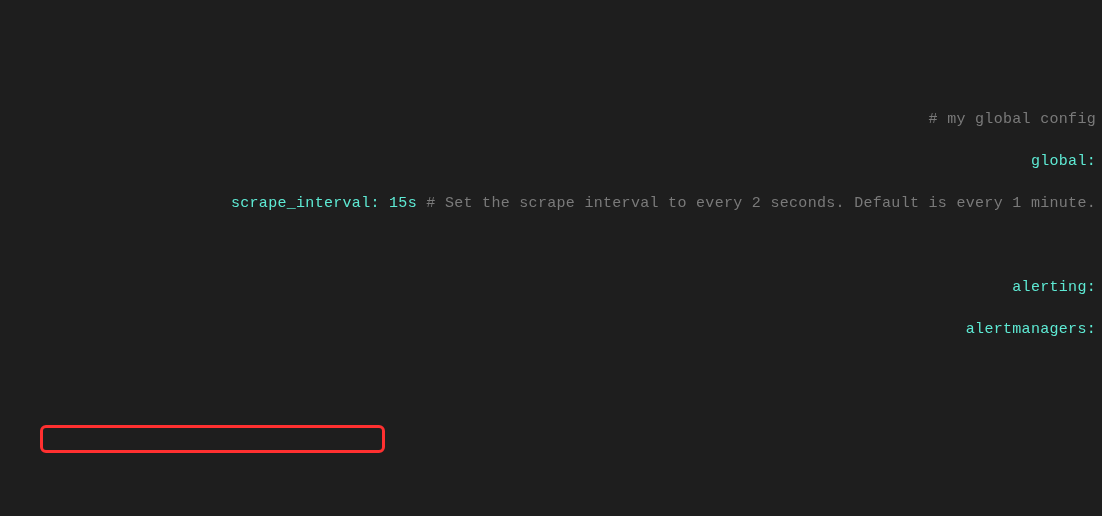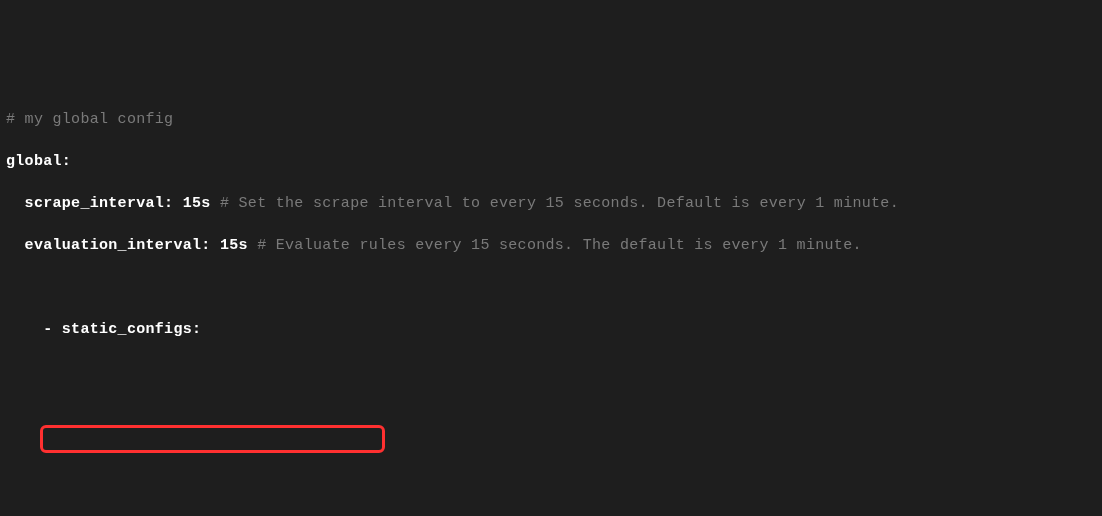--- a/index.html
+++ b/index.html
@@ -17,50 +17,50 @@
       width: 1102px;
       height: 516px;
       overflow: hidden;
       white-space: pre;
       letter-spacing: 0.3px;
     }
     .line {
       display: block;
       padding: 0 6px;
       min-height: 21px;
+      text-align: right;
     }
     .comment {
       color: #7a7a7a;
     }
     .default {
-      color: #ffffff;
-      font-weight: bold;
+      color: #5eead4;
     }
     .highlight-box {
       position: absolute;
       border: 3px solid #ff3030;
       border-radius: 6px;
       pointer-events: none;
     }
     .code-container {
       position: relative;
     }
   </style>
 </head>
 <body>
 
 
 
 <div class="code-container">
 <span class="line"><span class="comment"># my global config</span></span>
 <span class="line"><span class="default">global:</span></span>
-<span class="line"><span class="default">  scrape_interval: 15s </span><span class="comment"># Set the scrape interval to every 15 seconds. Default is every 1 minute.</span></span>
-<span class="line"><span class="default">  evaluation_interval: 15s </span><span class="comment"># Evaluate rules every 15 seconds. The default is every 1 minute.</span></span>
+<span class="line"><span class="default">  scrape_interval: 15s </span><span class="comment"># Set the scrape interval to every 2 seconds. Default is every 1 minute.</span></span>
 <span class="line"><span class="default"></span></span>
-<span class="line"><span class="default">    - static_configs:</span></span>
+<span class="line"><span class="default">alerting:</span></span>
+<span class="line"><span class="default">  alertmanagers:</span></span>
 
 
 
 
 
 
 
 
 
 

